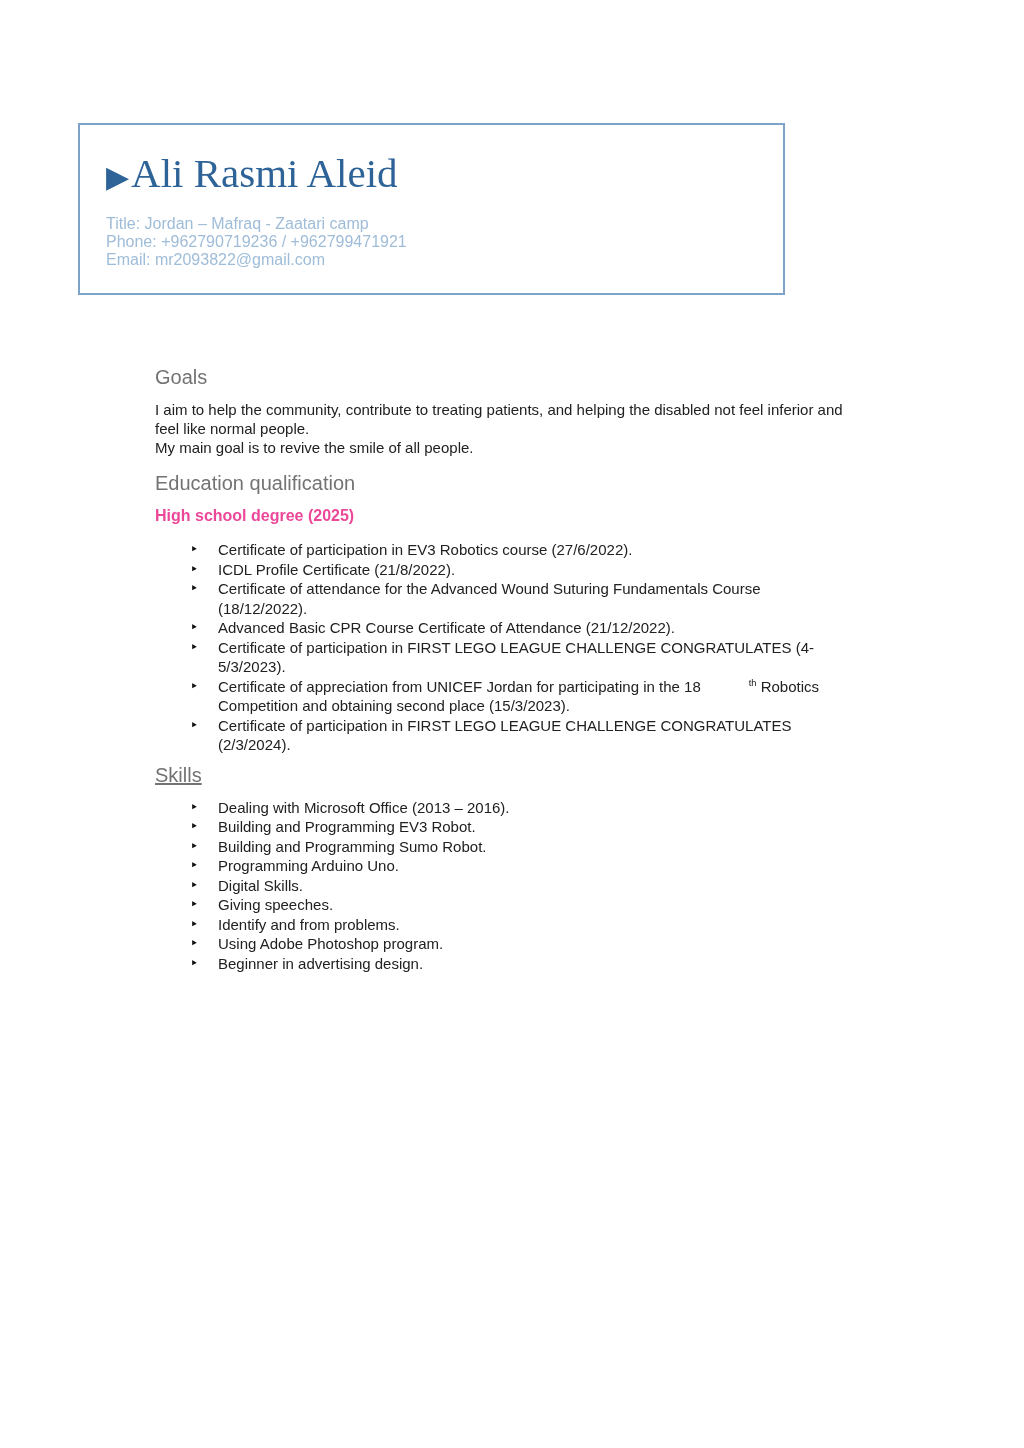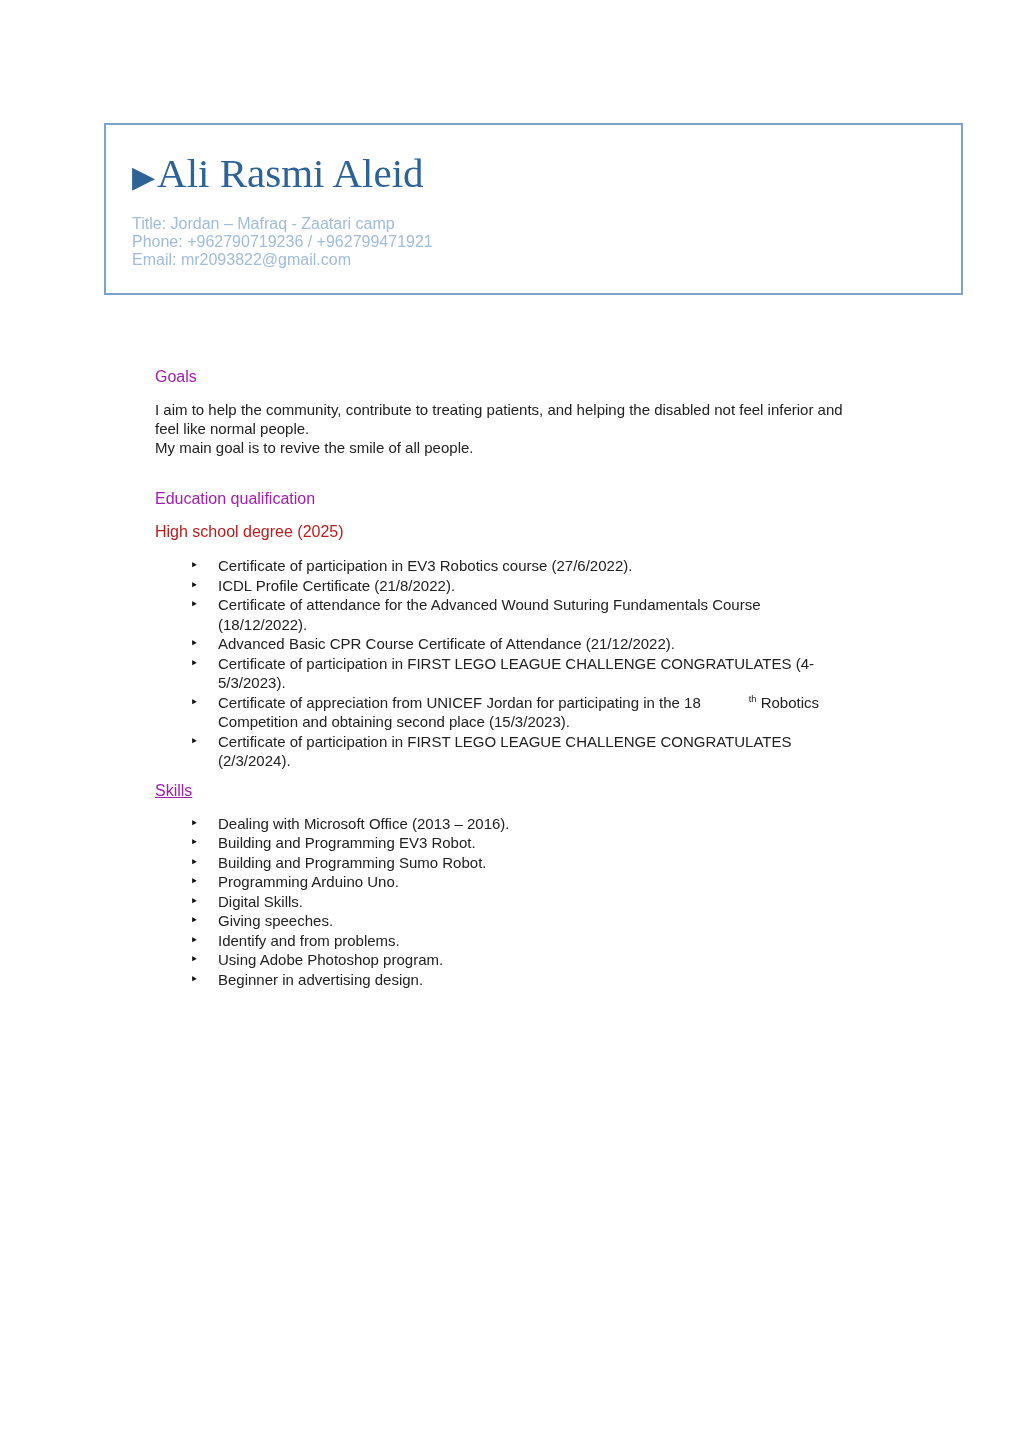--- a/index.html
+++ b/index.html
@@ -8,22 +8,22 @@
     background: #ffffff;
     font-family: "Liberation Sans", sans-serif;
     color: #212121;
     overflow: hidden;
   }
   .page { width: 1024px; height: 1448px; background: #ffffff; }
 
   
   .header-box {
     box-sizing: border-box;
-    margin: 123px 0 0 104px;
-    width: 859px;
+    margin: 123px 0 0 78px;
+    width: 707px;
     min-height: 172px;
     border: 2px solid #7da3c8;
     padding: 20px 12px 22px 26px;
     background: #ffffff;
   }
   .name-line {
     font-family: "Liberation Serif", serif;
     font-size: 41px;
     line-height: 56px;
     color: #2d6397;
@@ -38,42 +38,42 @@
   .contact {
     margin-top: 10px;
     font-size: 16px;
     line-height: 18px;
     color: #9fbcd8;
   }
 
   
   .content { margin-left: 155px; }
   .section-heading {
-    font-size: 16px;
+    font-size: 20px;
     font-weight: 400;
-    color: #a21caf;
+    color: #737373;
     line-height: 24px;
     margin: 0;
   }
   .heading-goals { margin-top: 70px; }
-  .heading-education { margin-top: 30px; }
+  .heading-education { margin-top: 14px; }
   .heading-skills { margin-top: 8px; text-decoration: underline; }
 
   .body-text {
     font-size: 15px;
     line-height: 19px;
     max-width: 712px;
     margin: 0;
   }
   .para-first { margin-top: 11px; }
 
   .sub-heading {
     font-size: 16px;
-    font-weight: 400;
-    color: #b91c1c;
+    font-weight: 700;
+    color: #ec4899;
     line-height: 20px;
     margin: 11px 0 8px 0;
   }
 
   ul.bullet-list {
     list-style: none;
     margin: 14px 0 0 35px;
     padding: 0;
     font-size: 15px;
     line-height: 19.5px;

